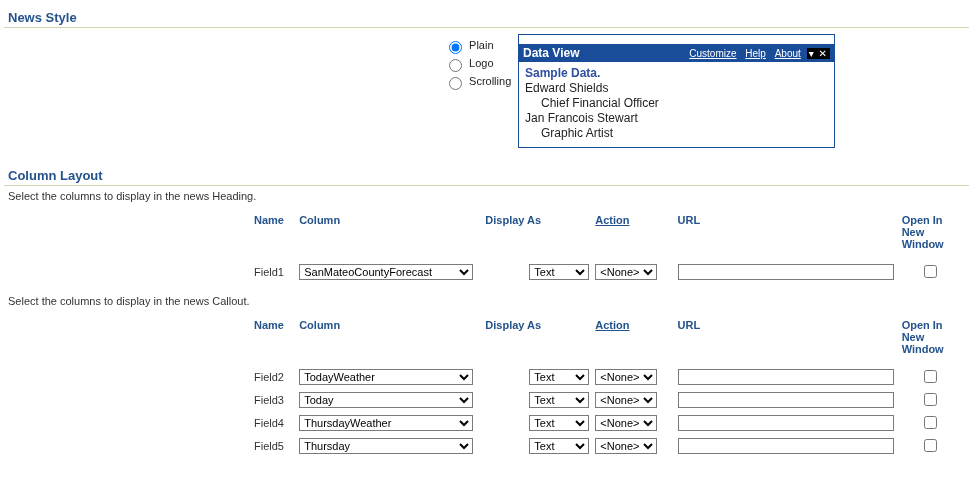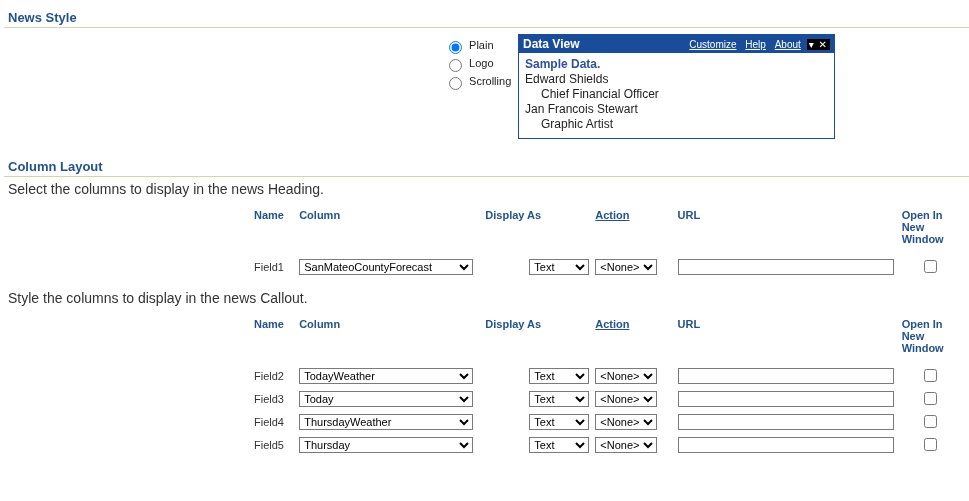--- a/index.html
+++ b/index.html
@@ -41,37 +41,38 @@
     width: 315px;
     margin-left: 4px;
   }
   .dv-titlebar {
     background: #1a4d99;
     color: #ffffff;
     display: flex;
     align-items: center;
     padding: 2px 4px;
     font-size: 11px;
+    margin-top: 9px;
   }
   .dv-titlebar .tgap { flex: 1; }
   .dv-titlebar .title { font-weight: bold; font-size: 12px; padding-right: 4px; }
   .dv-links { font-size: 10px; }
   .dv-links a { color: #fff; margin-left: 6px; text-decoration: underline; cursor: pointer; }
   .dv-btns { margin-left: 6px; background:#000; color:#fff; display:inline-block; padding:0 2px; font-size:10px; letter-spacing:1px; }
   .dv-body {
     padding: 4px 6px 6px;
     font-size: 12px;
     color: #222;
     line-height: 15px;
   }
   .dv-sample { color: #2f4fa0; font-weight: bold; }
   .dv-body .hl { color: #2f4fa0; }
   .dv-body .ind { padding-left: 16px; display:block; }
   .instr {
-    font-size: 14px;
+    font-size: 11px;
     color: #333;
     margin: 4px 4px 8px;
   }
   table.grid {
     border-collapse: collapse;
     margin-left: 250px;
     width: 710px;
   }
   table.grid th {
     text-align: left;
@@ -165,21 +166,21 @@
     <td>Field1</td>
     <td><select class="column"><option>SanMateoCountyForecast</option></select></td>
     <td><select class="disp"><option>Text</option></select></td>
     <td><select class="action"><option>&lt;None&gt;</option></select></td>
     <td><input class="url" value="" style=""></td>
     <td class="center"><input type="checkbox" style=""></td>
   </tr>
 </tbody>
   </table>
 
-<div class="instr" style="margin-top:12px">Style the columns to display in the news Callout.</div>
+<div class="instr" style="margin-top:12px">Select the columns to display in the news Callout.</div>
 
 <table class="grid">
   <tbody>
       <tr>
     <th class="col-name">Name</th>
     <th class="col-col">Column</th>
     <th class="col-disp">Display As</th>
     <th class="col-action">Action</th>
     <th class="col-url">URL</th>
     <th class="col-open center">Open In New Window</th>

